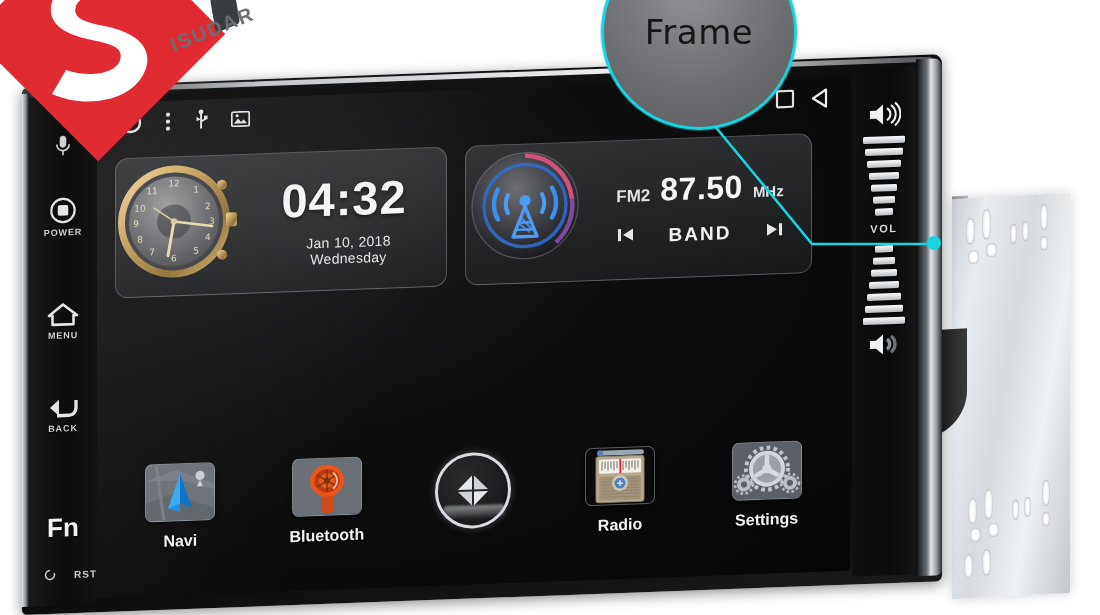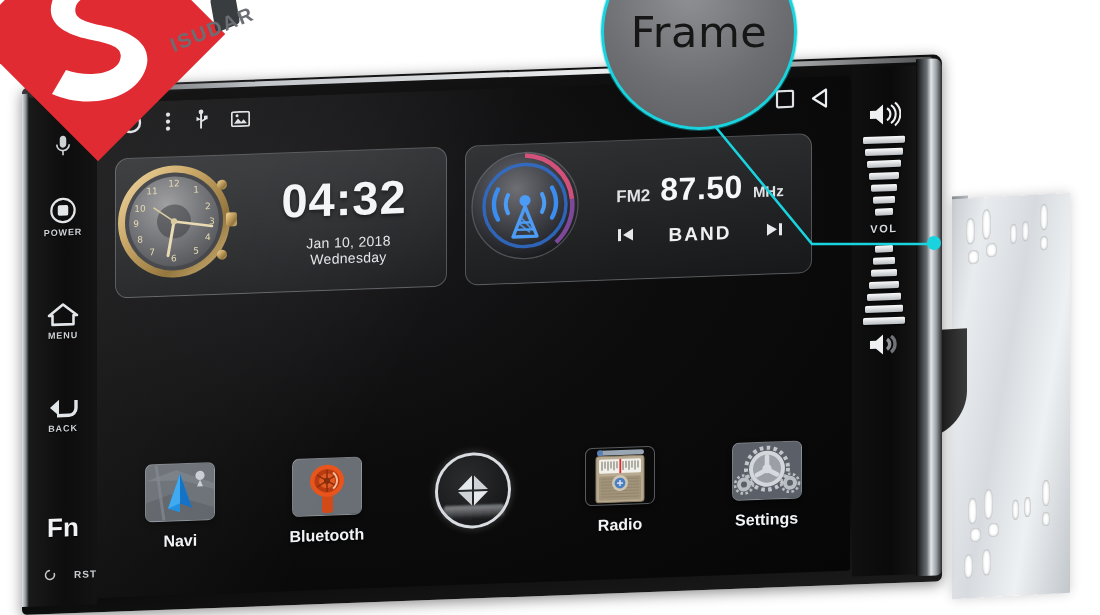--- a/index.html
+++ b/index.html
@@ -123,21 +123,21 @@
   .drawer{width:70px;height:70px;margin:0 auto;border-radius:50%;
     border:3px solid #d9dde1;box-shadow:0 0 8px rgba(255,255,255,.22);
     background:radial-gradient(circle at 40% 35%,#2b2c2e,#121213);
     display:flex;align-items:center;justify-content:center;}
 
   
   .callout{position:absolute;left:601px;top:-66px;width:190px;height:190px;border-radius:50%;
     background:radial-gradient(circle at 45% 30%,#8f9093,#6d6e71 55%,#5a5b5e);
     border:3px solid #19d3de;display:flex;align-items:center;justify-content:center;
     box-shadow:0 0 0 1px rgba(25,211,222,.35);}
-  .callout .ctxt{font-size:43px;color:#161616;font-weight:normal;letter-spacing:.5px;
+  .callout .ctxt{font-size:34px;color:#161616;font-weight:normal;letter-spacing:.5px;
     font-family:"DejaVu Sans",sans-serif;}
   .leader{position:absolute;left:0;top:0;width:1100px;height:615px;pointer-events:none;}
 
   
   .wm{position:absolute;left:8px;top:-56px;width:180px;height:180px;
     transform:rotate(45deg);}
   .wm-inner{position:absolute;inset:0;background:#e02b33;}
   .wm-s{position:absolute;left:0;top:0;width:180px;height:180px;transform:rotate(-45deg);}
   .isudar{position:absolute;left:168px;top:18px;transform:rotate(-22deg);
     font-size:20px;font-weight:bold;color:#6b6f73;letter-spacing:2px;

